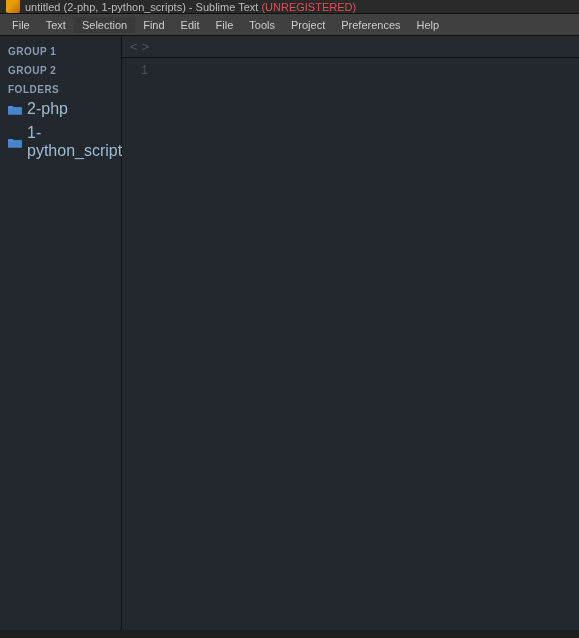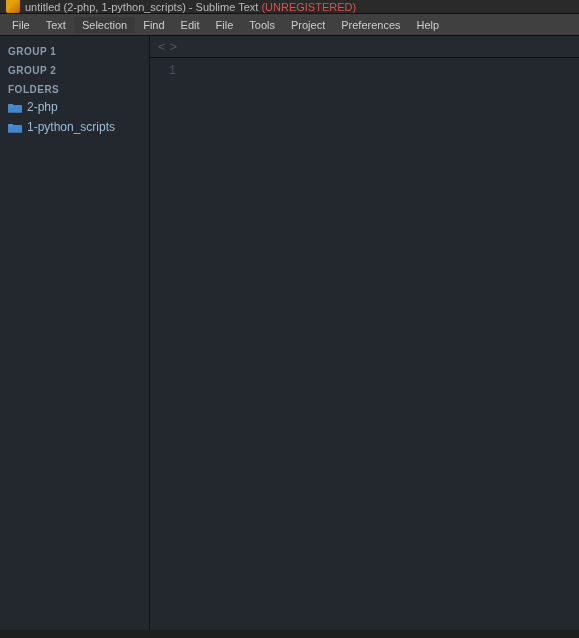--- a/index.html
+++ b/index.html
@@ -68,21 +68,21 @@
     }
 
     
     .main-layout {
       display: flex;
       height: calc(638px - 44px);
     }
 
     
     .sidebar {
-      width: 150px;
+      width: 122px;
       background: #23272e;
       border-right: 1px solid #111;
       flex-shrink: 0;
       padding-top: 4px;
     }
 
     .sidebar-section-label {
       font-size: 10px;
       font-weight: bold;
       color: #8a9bb0;
@@ -90,21 +90,21 @@
       letter-spacing: 0.5px;
       text-transform: uppercase;
     }
 
     .sidebar-folder-item {
       display: flex;
       align-items: center;
       padding: 3px 8px;
       cursor: pointer;
       color: #9dbcd4;
-      font-size: 12px;
+      font-size: 16px;
     }
 
     .folder-icon {
       width: 14px;
       height: 11px;
       margin-right: 5px;
       flex-shrink: 0;
       display: inline-block;
     }
 

